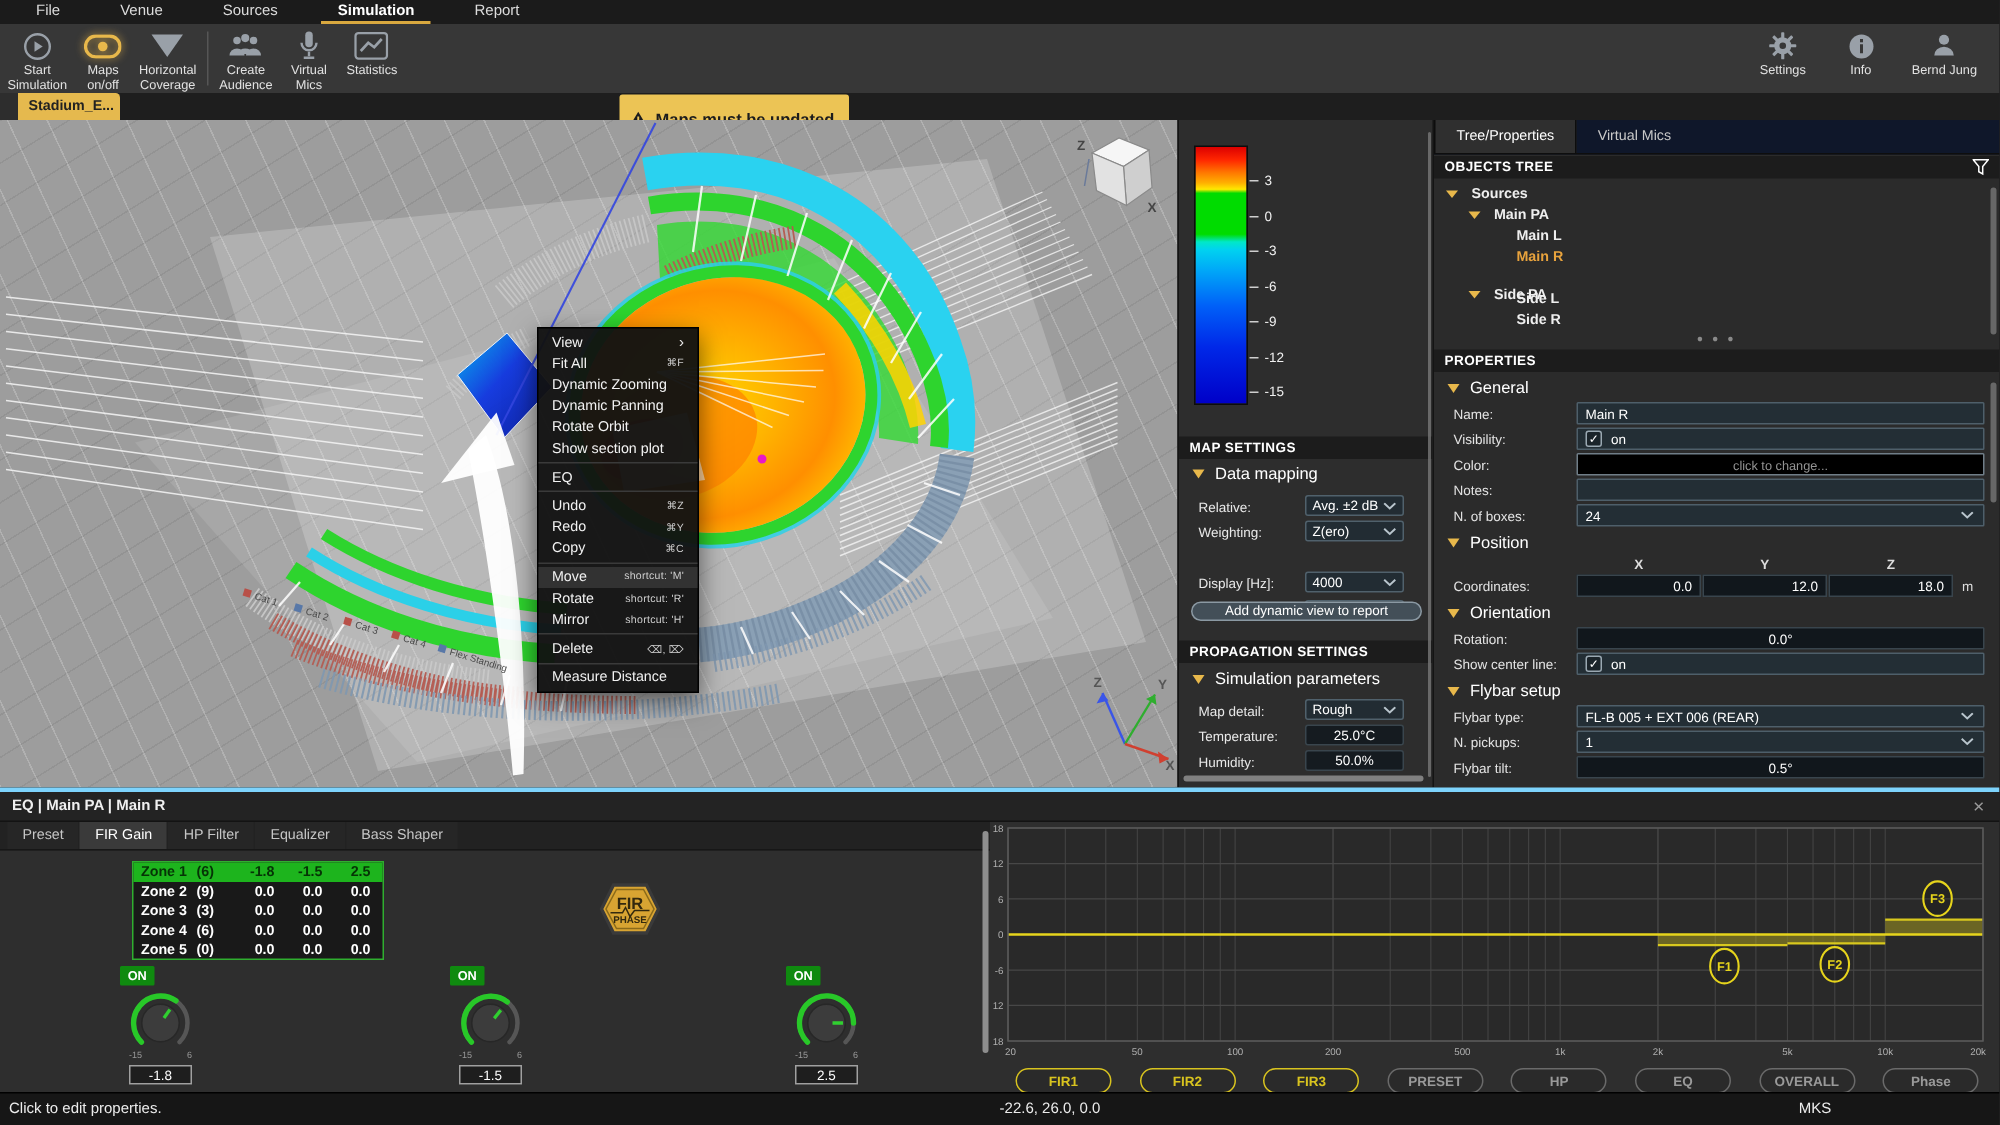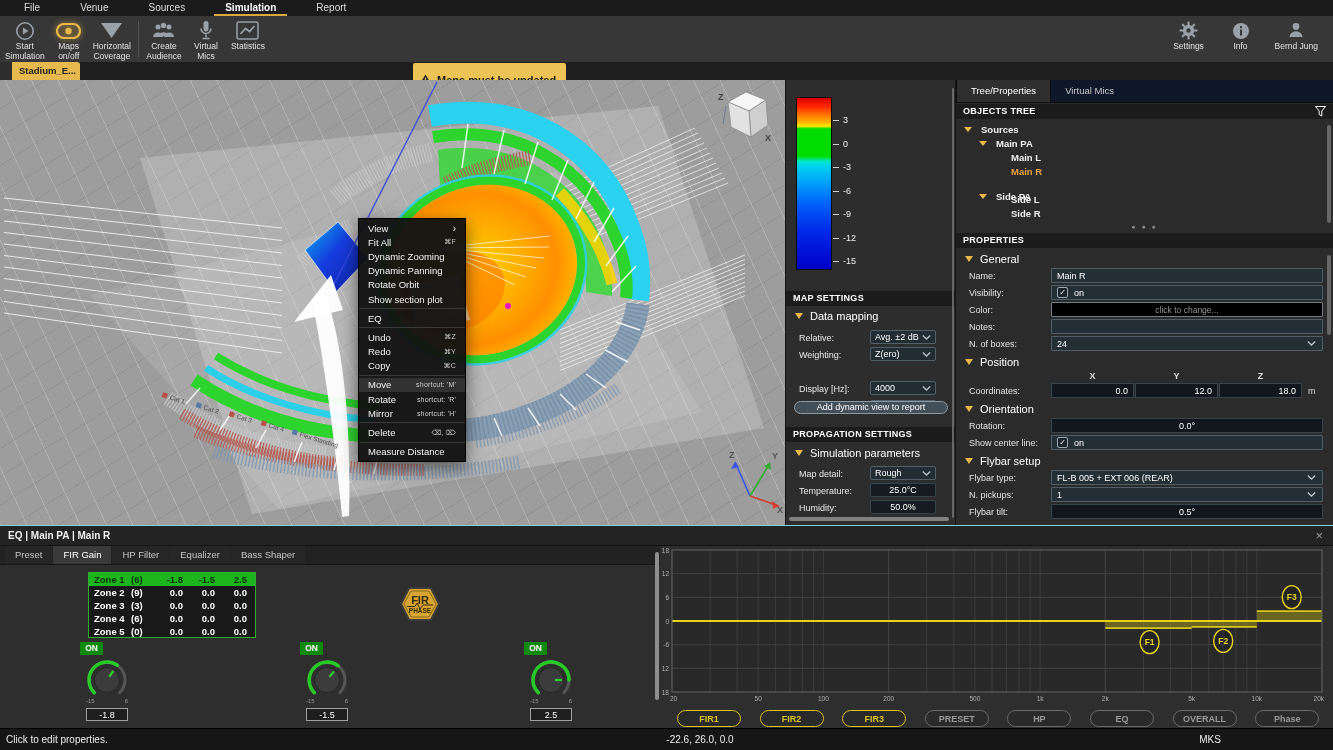--- a/index.html
+++ b/index.html
@@ -79,21 +79,21 @@
   .pf{position:absolute;left:95px;top:0;width:272px;height:15px;background:#232e35;border:1px solid #4e5f6a;border-radius:1px;font-size:9px;color:#fff;display:flex;align-items:center;padding:0 5px}
   .pf.dark{background:#11171c;border-color:#39454d;justify-content:center}
   .pf.black{background:#000;border-color:#707e88;justify-content:center;color:#949494;font-size:8.5px}
   .pf .chev{margin-right:1px}
   .cbx{width:11px;height:11px;border:1px solid #9aa8b2;border-radius:2px;background:#1b242a;color:#fff;font-size:8px;line-height:10px;text-align:center;margin-right:6px;flex:none}
   .axis-hdr{position:absolute;height:12px;font-size:9px;font-weight:bold;color:#ddd;text-align:center;width:83px}
   .xyzf{position:absolute;top:0;width:83px;height:15px;background:#11171c;border:1px solid #39454d;font-size:9px;color:#fff;text-align:right;padding:2px 5px 0 0}
   .unit{position:absolute;left:352px;top:3px;font-size:9px;color:#ddd}
 
   
-  #eqpanel{position:absolute;left:0;top:525px;width:1333px;height:203px;background:#2e2e2e;border-top:1px solid #7dd3fc}
+  #eqpanel{position:absolute;left:0;top:525px;width:1333px;height:203px;background:#2e2e2e;border-top:3px solid #7dd3fc}
   #eq-header{position:absolute;left:0;top:0;width:100%;height:20px;background:#232323;border-bottom:1px solid #131313;font-size:10px;font-weight:bold;color:#f0f0f0;line-height:20px;padding-left:8px}
   #eq-close{position:absolute;right:10px;top:2px;font-size:13px;color:#9a9a9a;line-height:16px}
   #eq-tabs{position:absolute;left:0;top:20px;width:660px;height:19px;background:#222;display:flex;align-items:flex-end;padding-left:5px;border-bottom:1px solid #171717}
   .eq-tab{padding:0 10px;height:18px;line-height:18px;font-size:9.5px;color:#c6c6c6;background:#262626;margin-right:1px}
   .eq-tab.active{background:#3a3a3a;color:#fff}
   #zone-table{position:absolute;left:88px;top:46px;width:168px;border:1px solid #2fae2f;background:#191919}
   .zrow{display:flex;height:12.9px;align-items:center;font-size:9.5px;font-weight:bold;color:#fff}
   .zrow.sel{background:#1db41d;color:#063306}
   .zc-name{width:42px;padding-left:5px}
   .zc-cnt{width:27px}

